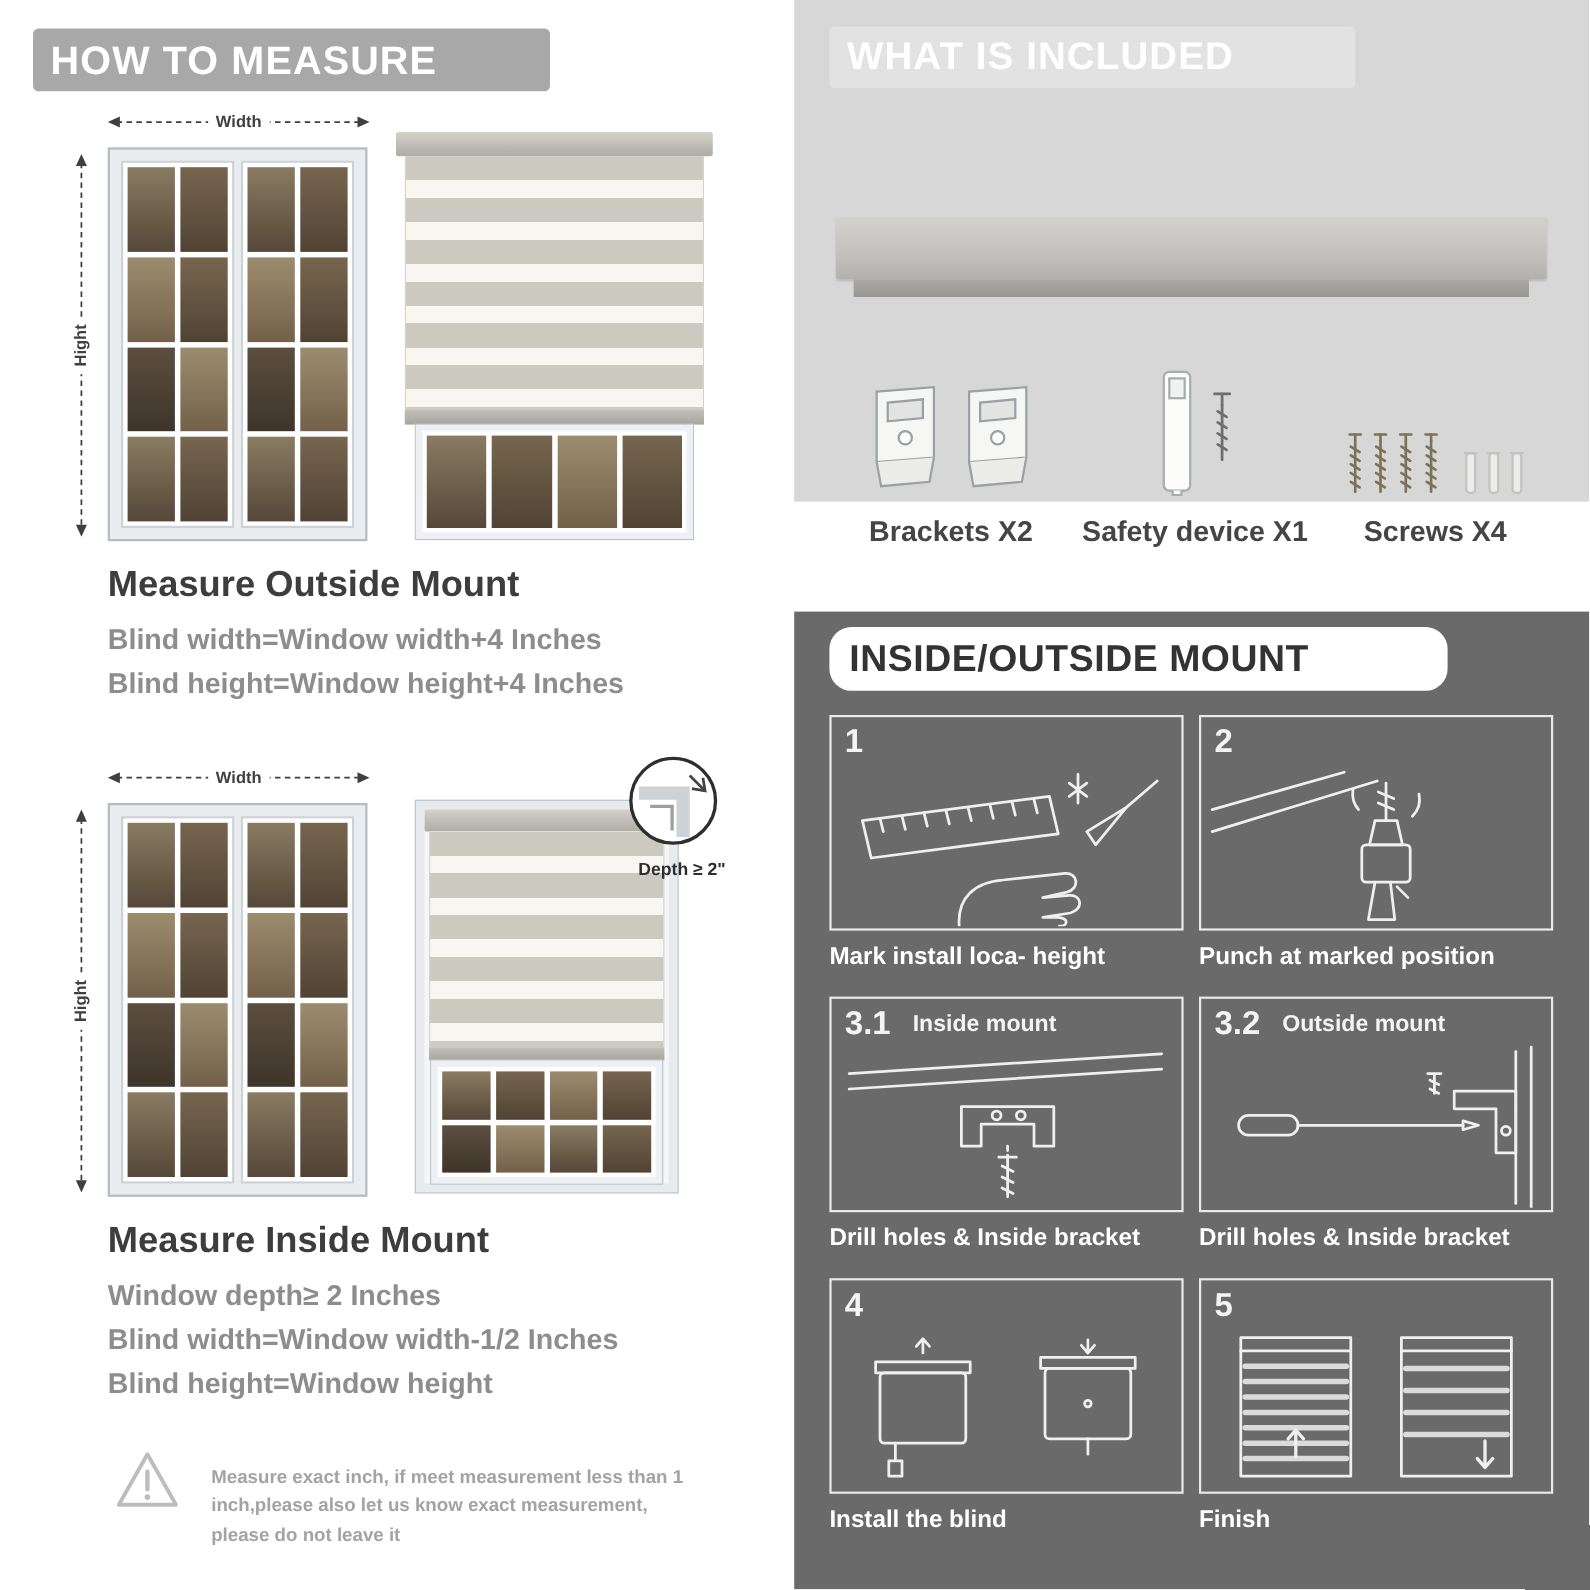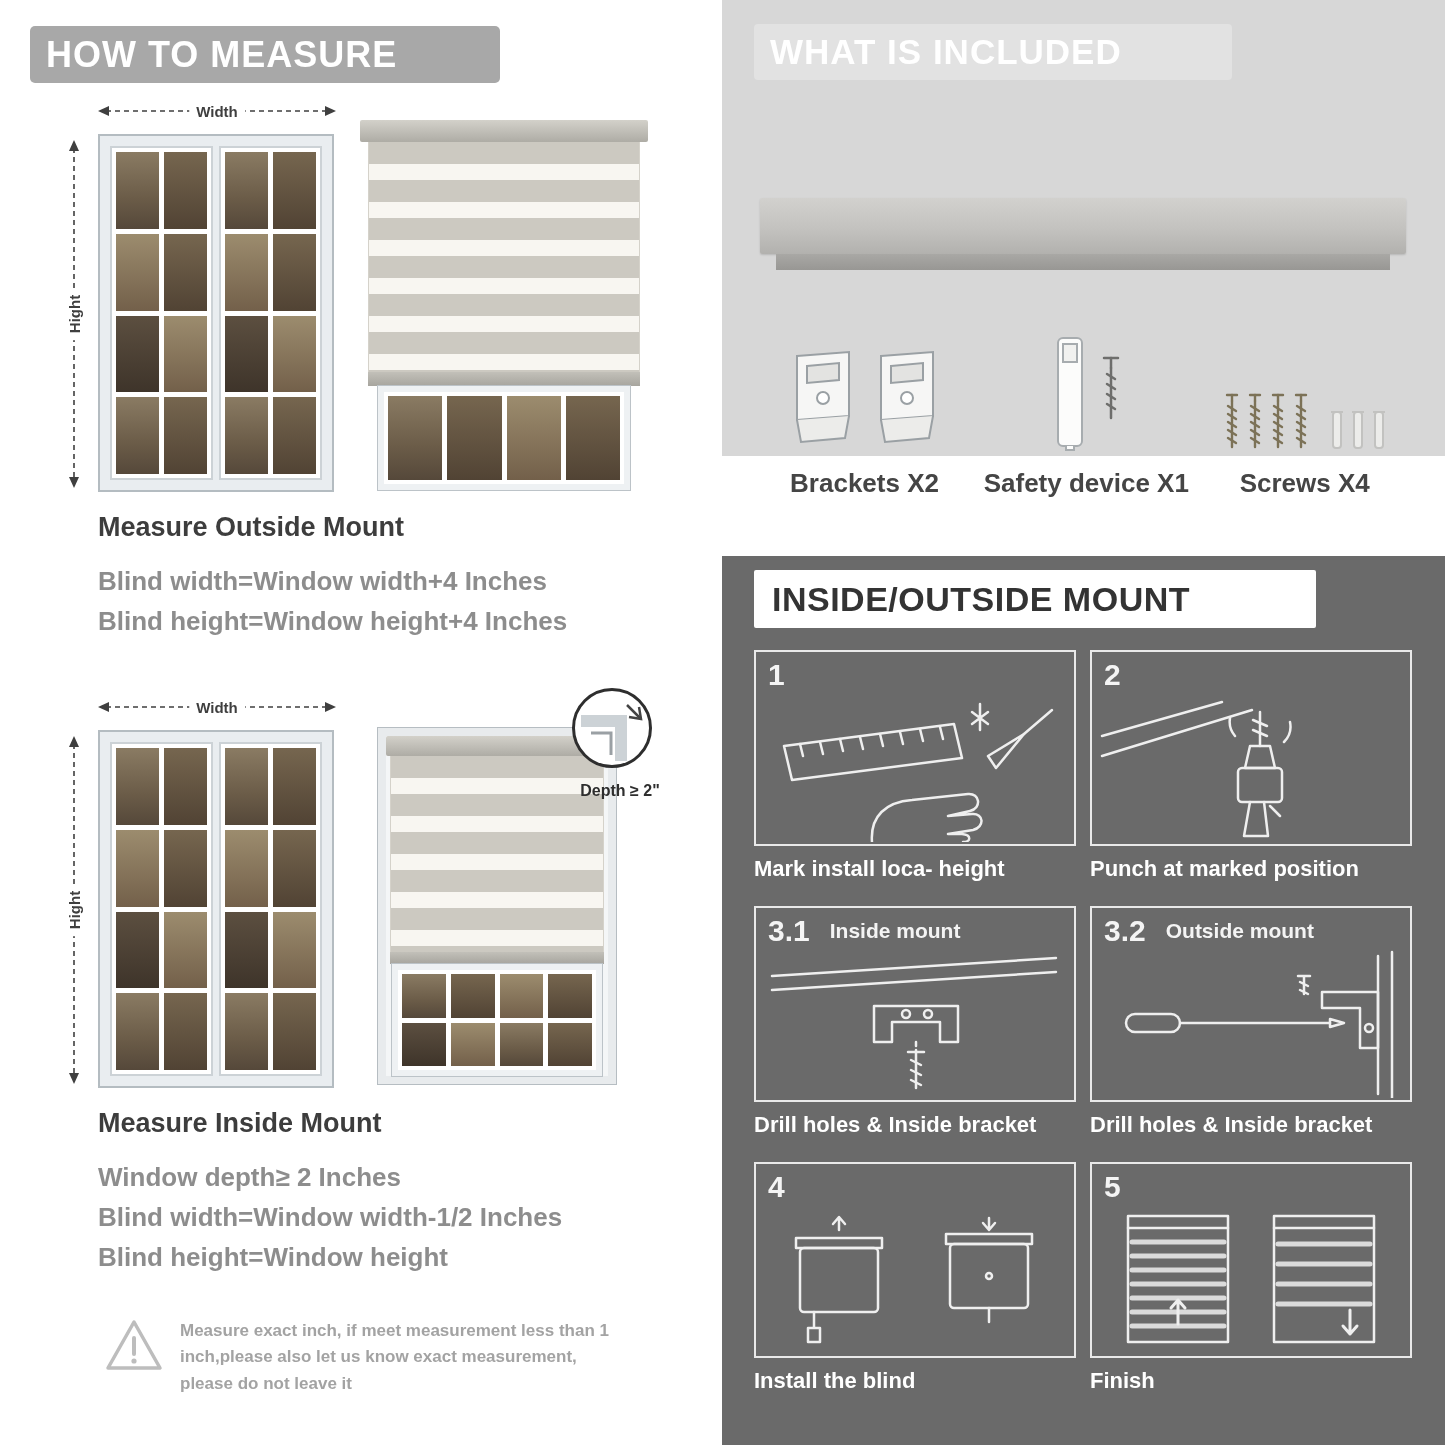--- a/index.html
+++ b/index.html
@@ -30,40 +30,40 @@
   .under-sash{display:grid;grid-template-columns:repeat(4,1fr);gap:5px;height:100%;}
   .blind.framed{border:8px solid #e8ebed;outline:1px solid #b6bdc2;background:#f4f6f7;}
   .blind.framed .rail{margin:0;height:20px;}
   .blind.framed .fabric{margin:0 4px;}
   .blind.framed .brail{margin:0 4px;height:12px;}
   .blind.framed .under{margin:0 6px;}
 
   .depth-circle{position:absolute;width:80px;height:80px;border-radius:50%;border:3px solid #2e2e2e;background:#ffffff;box-sizing:border-box;overflow:hidden;}
   .depth-label{position:absolute;font-size:16px;font-weight:bold;color:#2e2e2e;text-align:center;}
 
-  .measure-title{position:absolute;font-size:27px;font-weight:bold;color:#3d3d3d;margin:0;}
+  .measure-title{position:absolute;font-size:33px;font-weight:bold;color:#3d3d3d;margin:0;}
   .formula{position:absolute;font-size:26px;font-weight:bold;color:#8d8d8d;margin:0;}
 
-  .warning-text{position:absolute;font-size:17px;font-weight:bold;color:#a3a3a3;line-height:1.55;margin:0;}
+  .warning-text{position:absolute;font-size:17px;font-weight:bold;color:#a3a3a3;line-height:1.55;margin:12px;}
 
   
   .included-panel{position:absolute;left:722px;top:0;width:723px;height:456px;background:#d7d7d7;}
   .included-header{position:absolute;left:32px;top:24px;width:478px;height:56px;background:#e2e2e2;border-radius:4px;display:flex;align-items:center;padding-left:16px;box-sizing:border-box;}
   .included-header span{color:#ffffff;font-size:35px;font-weight:bold;letter-spacing:1px;}
   .product-title{position:absolute;left:0;top:140px;width:100%;text-align:center;font-size:28px;font-weight:bold;color:#555555;}
   .headrail{position:absolute;left:38px;top:198px;width:646px;height:56px;background:linear-gradient(180deg,#d2d1ce 0%,#c3c2bf 55%,#b2b1ae 100%);border-radius:2px;box-shadow:0 1px 2px rgba(0,0,0,0.15);}
   .headrail-lip{position:absolute;left:54px;top:254px;width:614px;height:16px;background:linear-gradient(180deg,#a9a8a5,#989794);}
   .items{position:absolute;left:30px;top:322px;width:662px;display:flex;align-items:flex-end;}
   .item{display:flex;flex-direction:column;align-items:center;}
   .item .icons{display:flex;align-items:flex-end;gap:12px;height:132px;}
   .item .ilabel{margin-top:14px;font-size:26px;font-weight:bold;color:#454545;white-space:nowrap;}
 
   
   .mount-panel{position:absolute;left:722px;top:556px;width:723px;height:889px;background:#6a6a6a;}
-  .mount-header{position:absolute;left:32px;top:14px;width:562px;height:58px;background:#ffffff;border-radius:2px;display:flex;align-items:center;padding-left:18px;box-sizing:border-box;}
+  .mount-header{position:absolute;left:32px;top:14px;width:562px;height:58px;background:#ffffff;border-radius:20px;display:flex;align-items:center;padding-left:18px;box-sizing:border-box;}
   .mount-header span{color:#333333;font-size:34px;font-weight:bold;letter-spacing:0.5px;}
   .steps{position:absolute;left:32px;top:94px;display:grid;grid-template-columns:322px 322px;column-gap:14px;row-gap:24px;}
   .step-box{position:relative;height:196px;border:2px solid #e9e9e9;box-sizing:border-box;}
   .step-head{display:flex;align-items:center;padding:6px 12px 0 12px;}
   .step-num{font-size:30px;font-weight:bold;color:#f4f4f4;}
   .step-title{font-size:21px;font-weight:bold;color:#f4f4f4;margin-left:20px;}
   .step-art{position:absolute;left:0;bottom:2px;}
   .step-caption{margin-top:10px;font-size:22px;font-weight:bold;color:#ffffff;}
 </style>
 </head>

